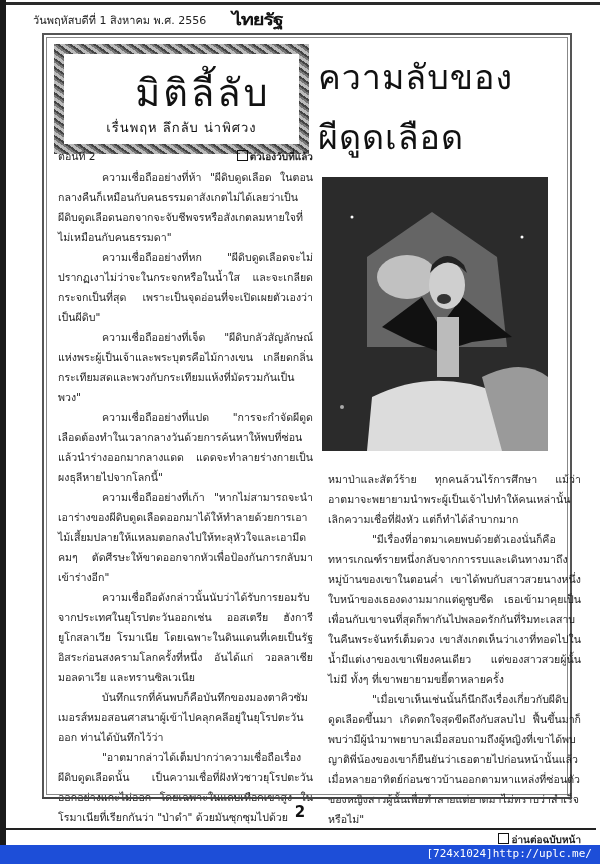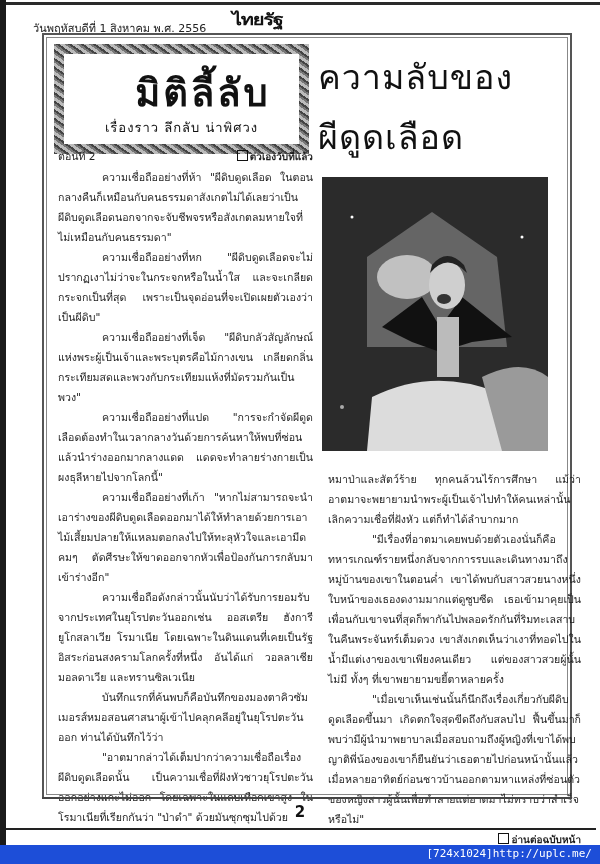--- a/index.html
+++ b/index.html
@@ -2,34 +2,34 @@
 <html><head>
 <meta charset="utf-8">
 <style>
   html, body { margin: 0; padding: 0; }
   body {
     width: 600px; height: 864px; position: relative; overflow: hidden;
     background: #ffffff; font-family: "DejaVu Sans", sans-serif; color: #1a1a1a;
   }
   .left-edge { position: absolute; left: 0; top: 0; width: 6px; height: 845px; background: #1b1b1b; }
   .top-line { position: absolute; left: 6px; right: 0; top: 2px; height: 3px; background: #2a2a2a; }
-  .header-date { position: absolute; left: 33px; top: 19px; font-size: 11px; color: #222; }
+  .header-date { position: absolute; left: 33px; top: 11px; font-size: 11px; color: #222; }
   .logo { position: absolute; left: 232px; top: 7px; font-size: 16px; font-weight: bold; letter-spacing: -1px; color: #111; transform: scaleX(1.25); transform-origin: left; }
   .frame-outer { position: absolute; left: 42px; top: 33px; width: 530px; height: 766px; border: 2px solid #555; box-sizing: border-box; }
   .frame-inner { position: absolute; left: 46px; top: 37px; width: 522px; height: 758px; border: 1px solid #888; box-sizing: border-box; }
 
   .title-box {
     position: absolute; left: 54px; top: 44px; width: 255px; height: 110px; box-sizing: border-box;
     background:
       repeating-linear-gradient(35deg, #444 0 2px, #bbb 2px 5px, #777 5px 7px),
       #888;
     padding: 10px;
   }
   .title-inner { width: 100%; height: 100%; background: #fff; position: relative; }
-  .title-main { position: absolute; left: 0; right: 0; top: 8px; text-align: center; font-family: "DejaVu Serif", serif; font-size: 38px; font-weight: bold; letter-spacing: 3px; color: #111; margin-left: 43px; }
+  .title-main { position: absolute; left: 0; right: 0; top: 8px; text-align: center; font-family: "DejaVu Serif", serif; font-size: 38px; font-weight: normal; letter-spacing: 3px; color: #111; margin-left: 43px; }
   .title-sub { position: absolute; left: 0; right: 0; bottom: 6px; text-align: center; font-size: 13px; letter-spacing: 1px; color: #111; }
 
   .headline { position: absolute; left: 318px; width: 250px; text-align: left; font-family: "DejaVu Serif", serif; font-size: 34px; color: #111; letter-spacing: 1px; }
   .headline.l1 { top: 50px; }
   .headline.l2 { top: 110px; }
 
   .col { position: absolute; font-size: 10.6px; line-height: 20px; color: #1e1e1e; text-align: justify; }
   .col-left { left: 58px; top: 146px; width: 255px; }
   .col-right { left: 328px; top: 455px; width: 253px; margin-top: 14px; }
   .col p { margin: 0; text-indent: 44px; }
@@ -59,21 +59,21 @@
 
 <div class="header-date">วันพฤหัสบดีที่ 1 สิงหาคม พ.ศ. 2556</div>
 <div class="logo">ไทยรัฐ</div>
 
 <div class="frame-outer"></div>
 <div class="frame-inner"></div>
 
 <div class="title-box">
   <div class="title-inner">
     <div class="title-main">มิติลี้ลับ</div>
-    <div class="title-sub">เรื่องราว ลึกลับ น่าพิศวง</div>
+    <div class="title-sub">เรื่นพฤห ลึกลับ น่าพิศวง</div>
   </div>
 </div>
 
 <div class="headline l1">ความลับของ</div>
 <div class="headline l2">ผีดูดเลือด</div>
 
 <div class="col col-left">
   <div class="episode-row">
     <span>ตอนที่ 2</span>
     <span><span class="checkbox"></span><span class="cont-label">ต่วเองวับที่แล้ว</span></span>

